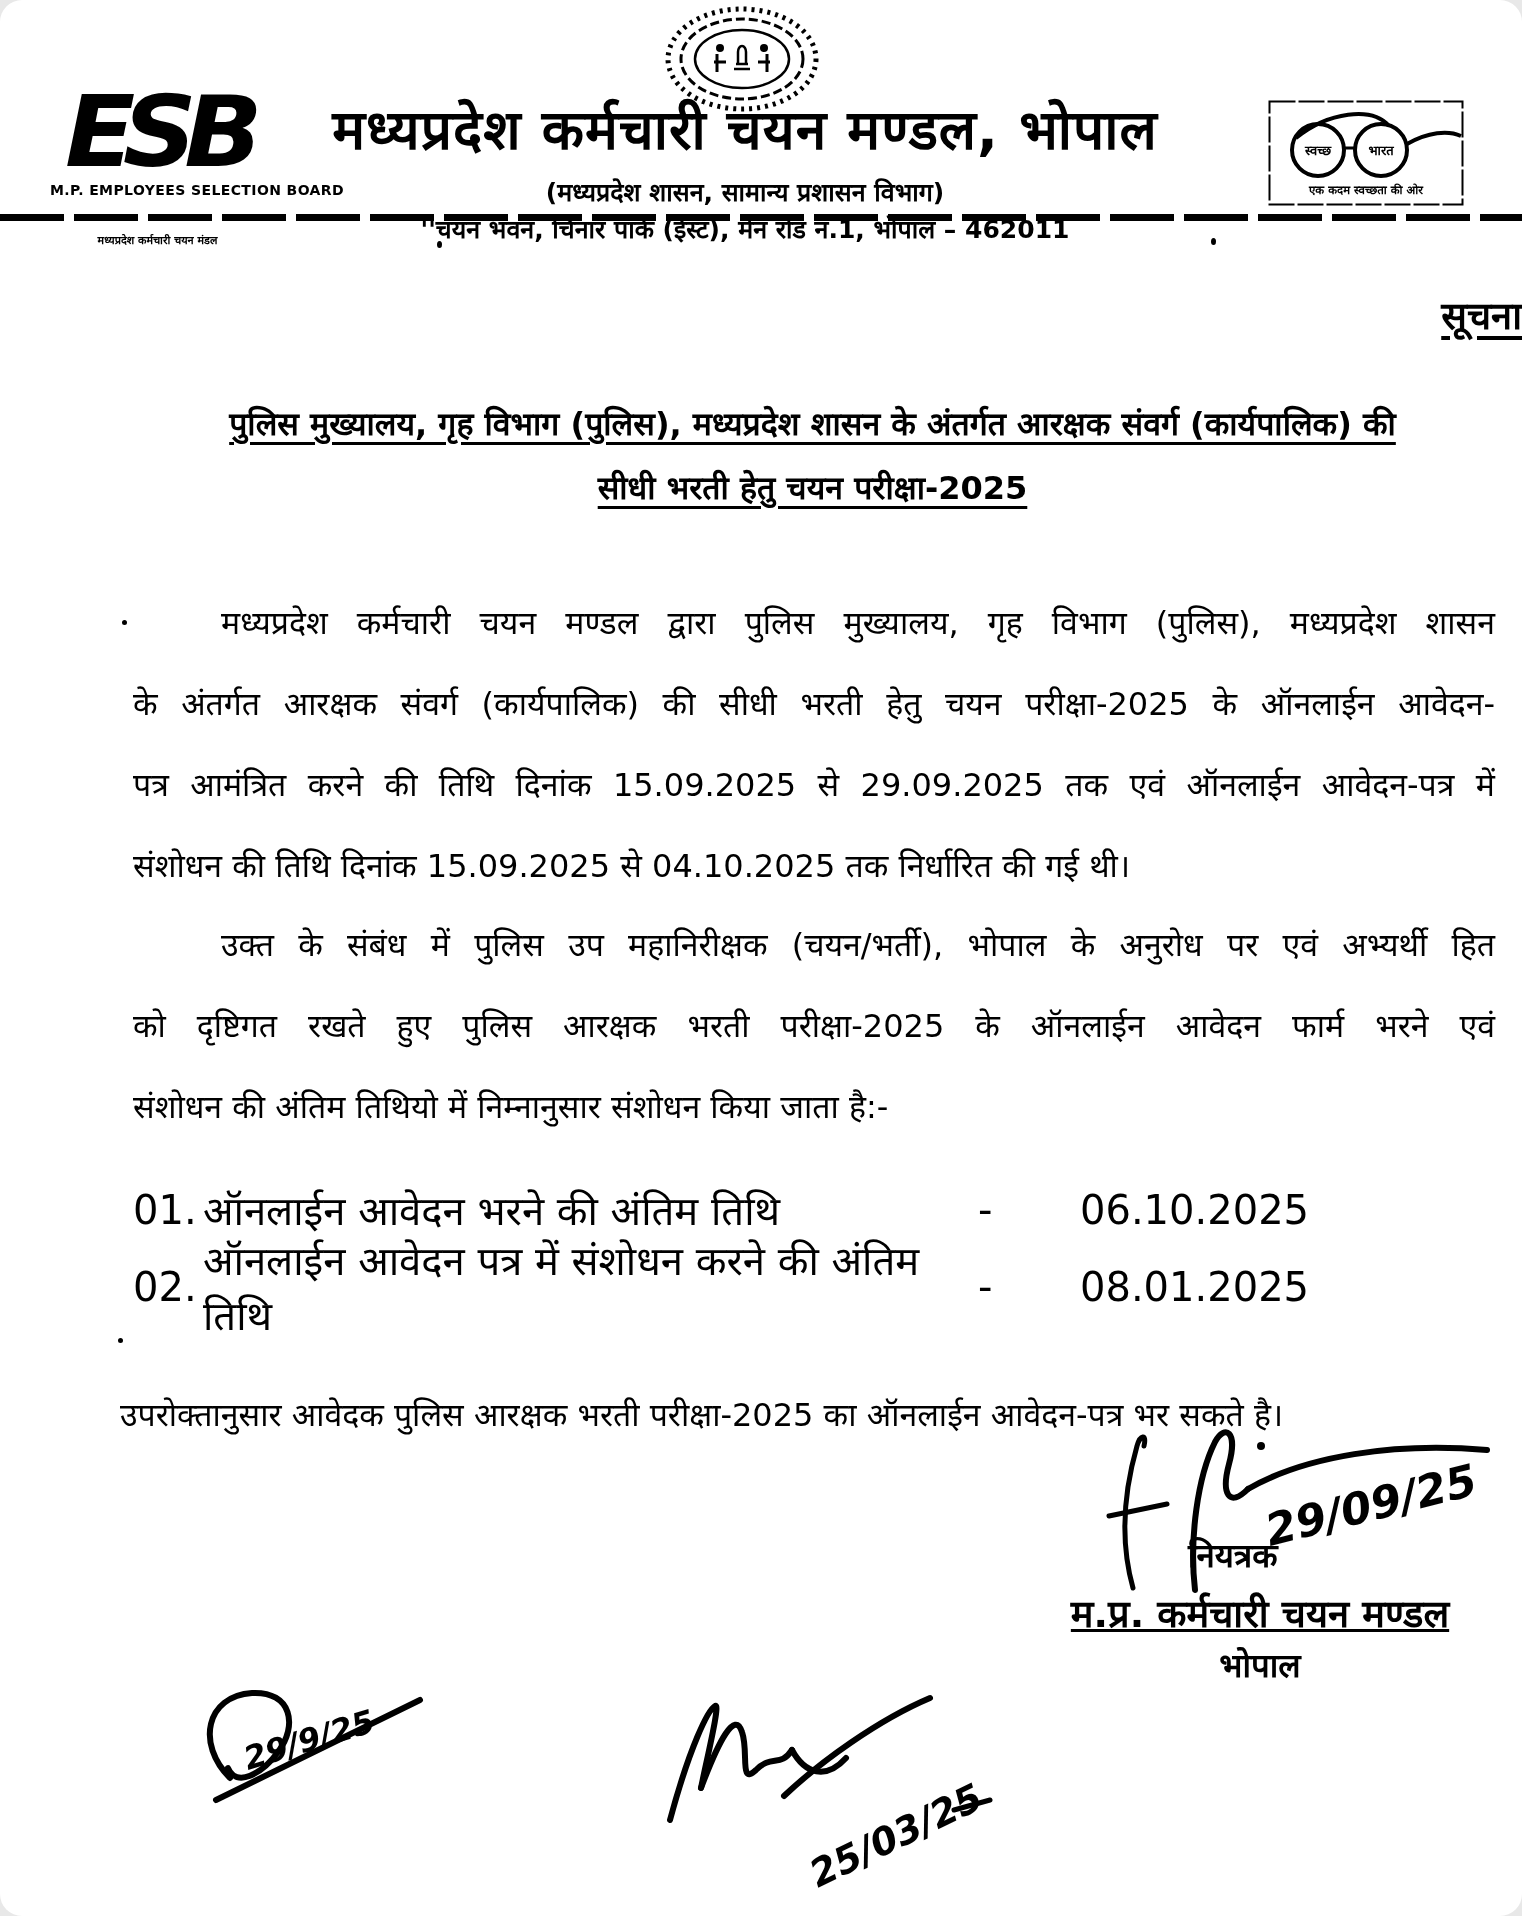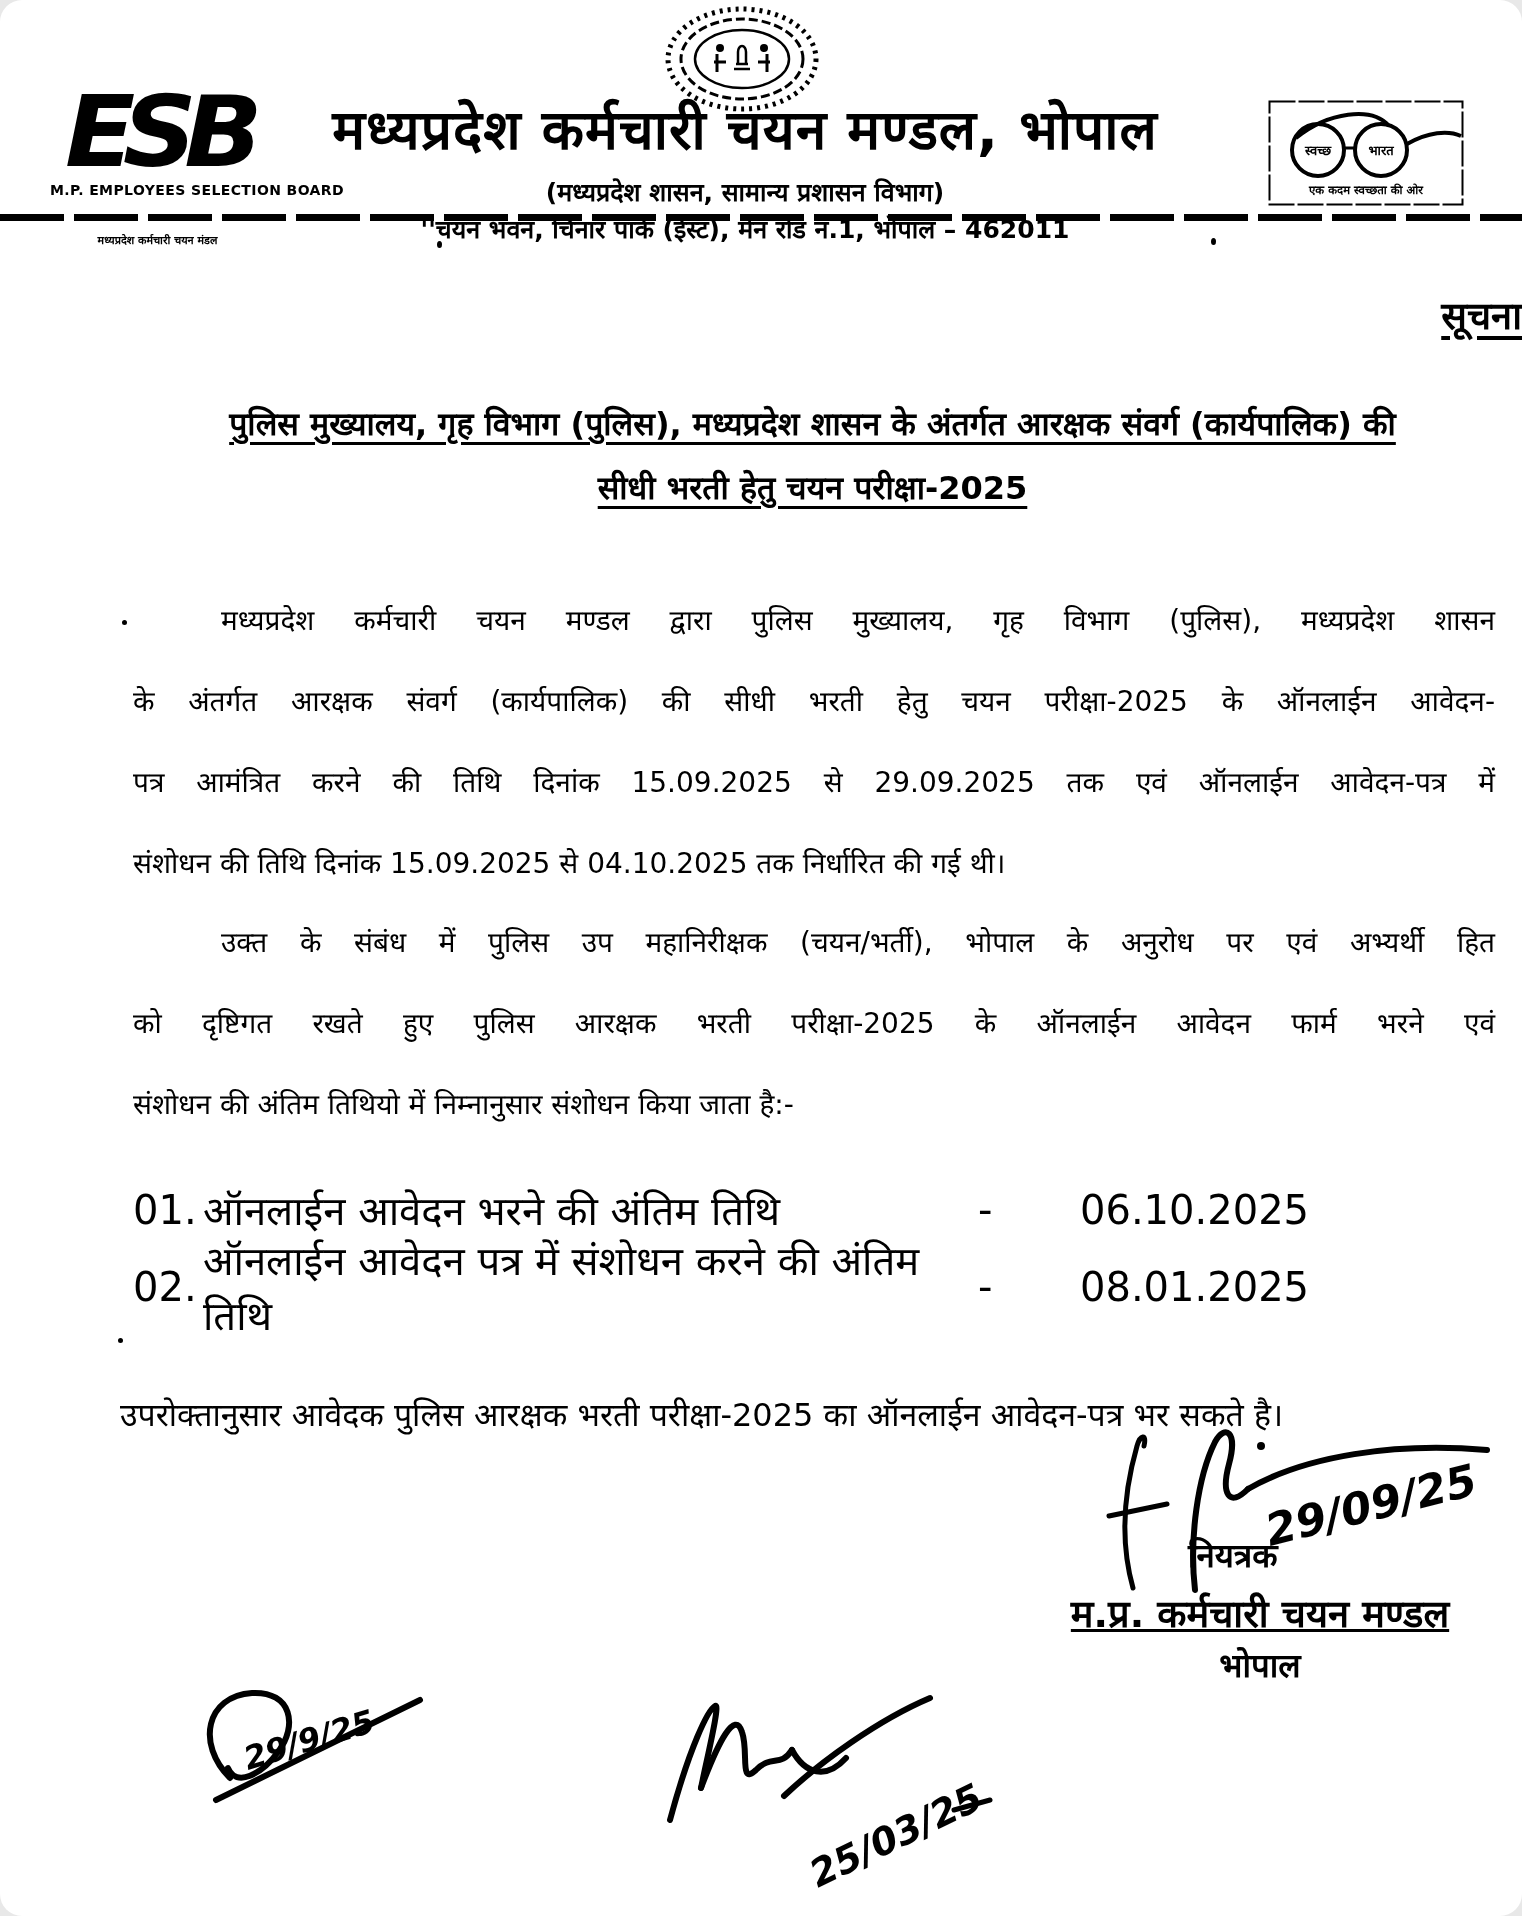--- a/index.html
+++ b/index.html
@@ -36,21 +36,21 @@
     font-size:38px; font-weight:700;
   }
   .notice-heading span {
     text-decoration:underline; text-decoration-thickness:4px; text-underline-offset:7px;
   }
   .subject {
     position:absolute; left:130px; top:392px; width:1365px; text-align:center;
     font-size:32px; font-weight:700; line-height:64px;
   }
   .subject .u { text-decoration:underline; text-decoration-thickness:3px; text-underline-offset:7px; }
-  .para { position:absolute; left:133px; width:1362px; font-size:28px; font-weight:500; }
+  .para { position:absolute; left:133px; width:1362px; font-size:32px; font-weight:500; }
   .para .line { height:81px; text-align:justify; }
   .para .line.just { text-align-last:justify; }
   .para .line.ind { text-indent:88px; }
   .p1 { top:600px; }
   .p2 { top:922px; }
   .dates-list { position:absolute; left:133px; top:1182px; width:1362px; font-size:40px; font-weight:500; }
   .dates-row { display:grid; grid-template-columns:70px 775px 102px 1fr; height:50px; align-items:center; }
   .closing { position:absolute; left:120px; top:1392px; width:1390px; font-size:32px; font-weight:500; }
   
   .sig-main { position:absolute; left:1095px; top:1418px; }

